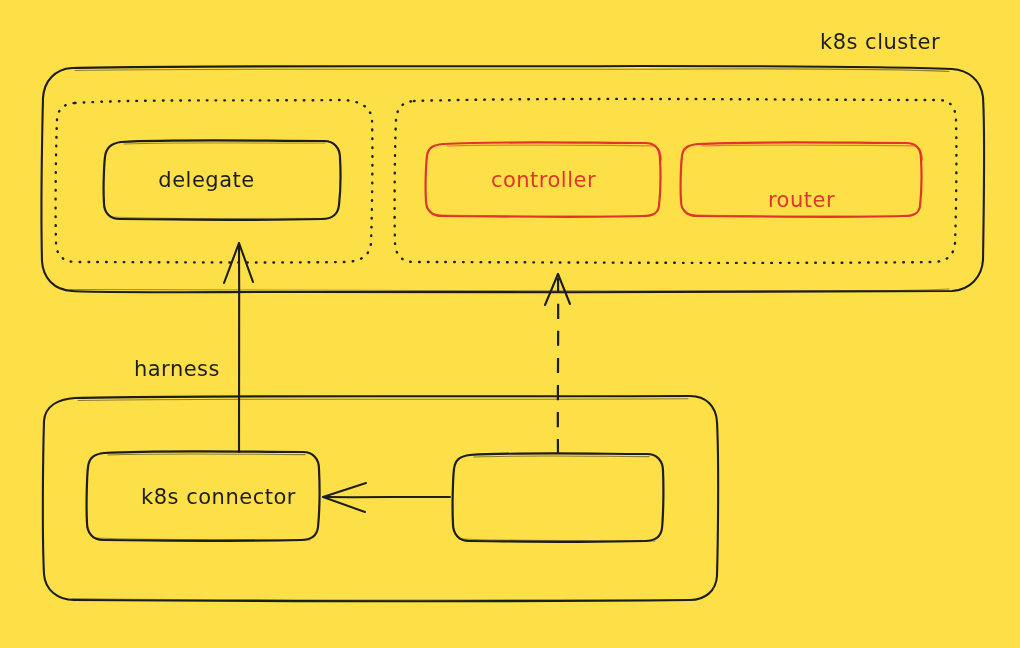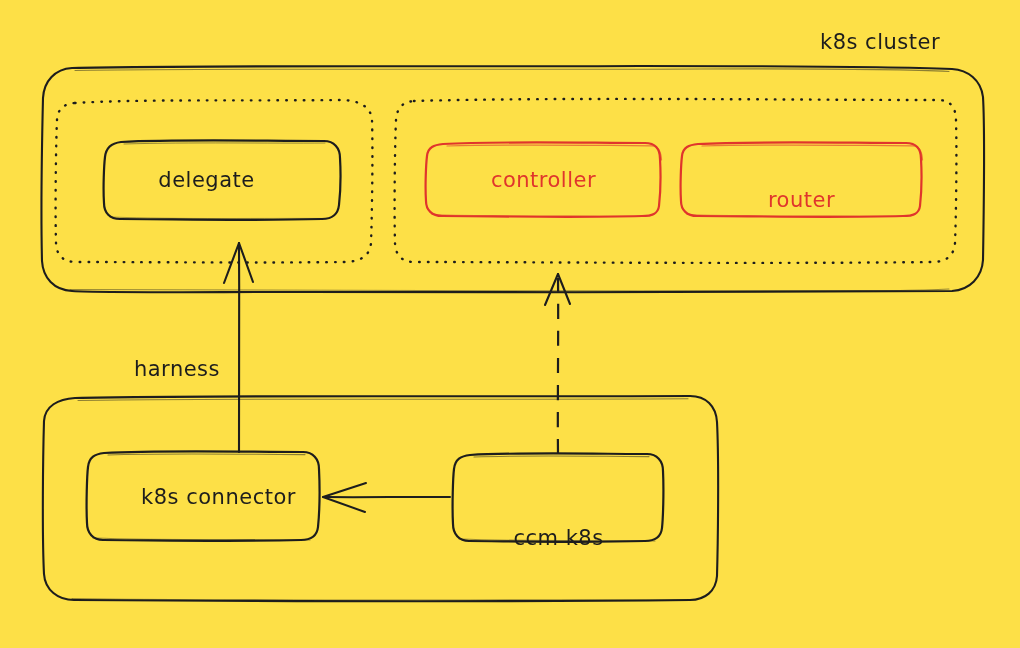--- a/index.html
+++ b/index.html
@@ -200,16 +200,15 @@
 
   <div class="lbl node-label" style="left:88px; top:168px; width:237px;">delegate</div>
 
   <div class="lbl node-label red" style="left:426px; top:168px; width:235px;">controller</div>
 
   <div class="lbl node-label red" style="left:681px; top:168px; width:241px;margin-top:20px;">router</div>
 
   <div class="lbl node-label" style="left:87px; top:485px; width:263px;">k8s connector</div>
 
   <div class="lbl node-label two-line" style="left:453px; top:472px; width:211px;">
-    <div>ccm k8s</div>
   </div>
 
 </div>
 
 </body></html>

